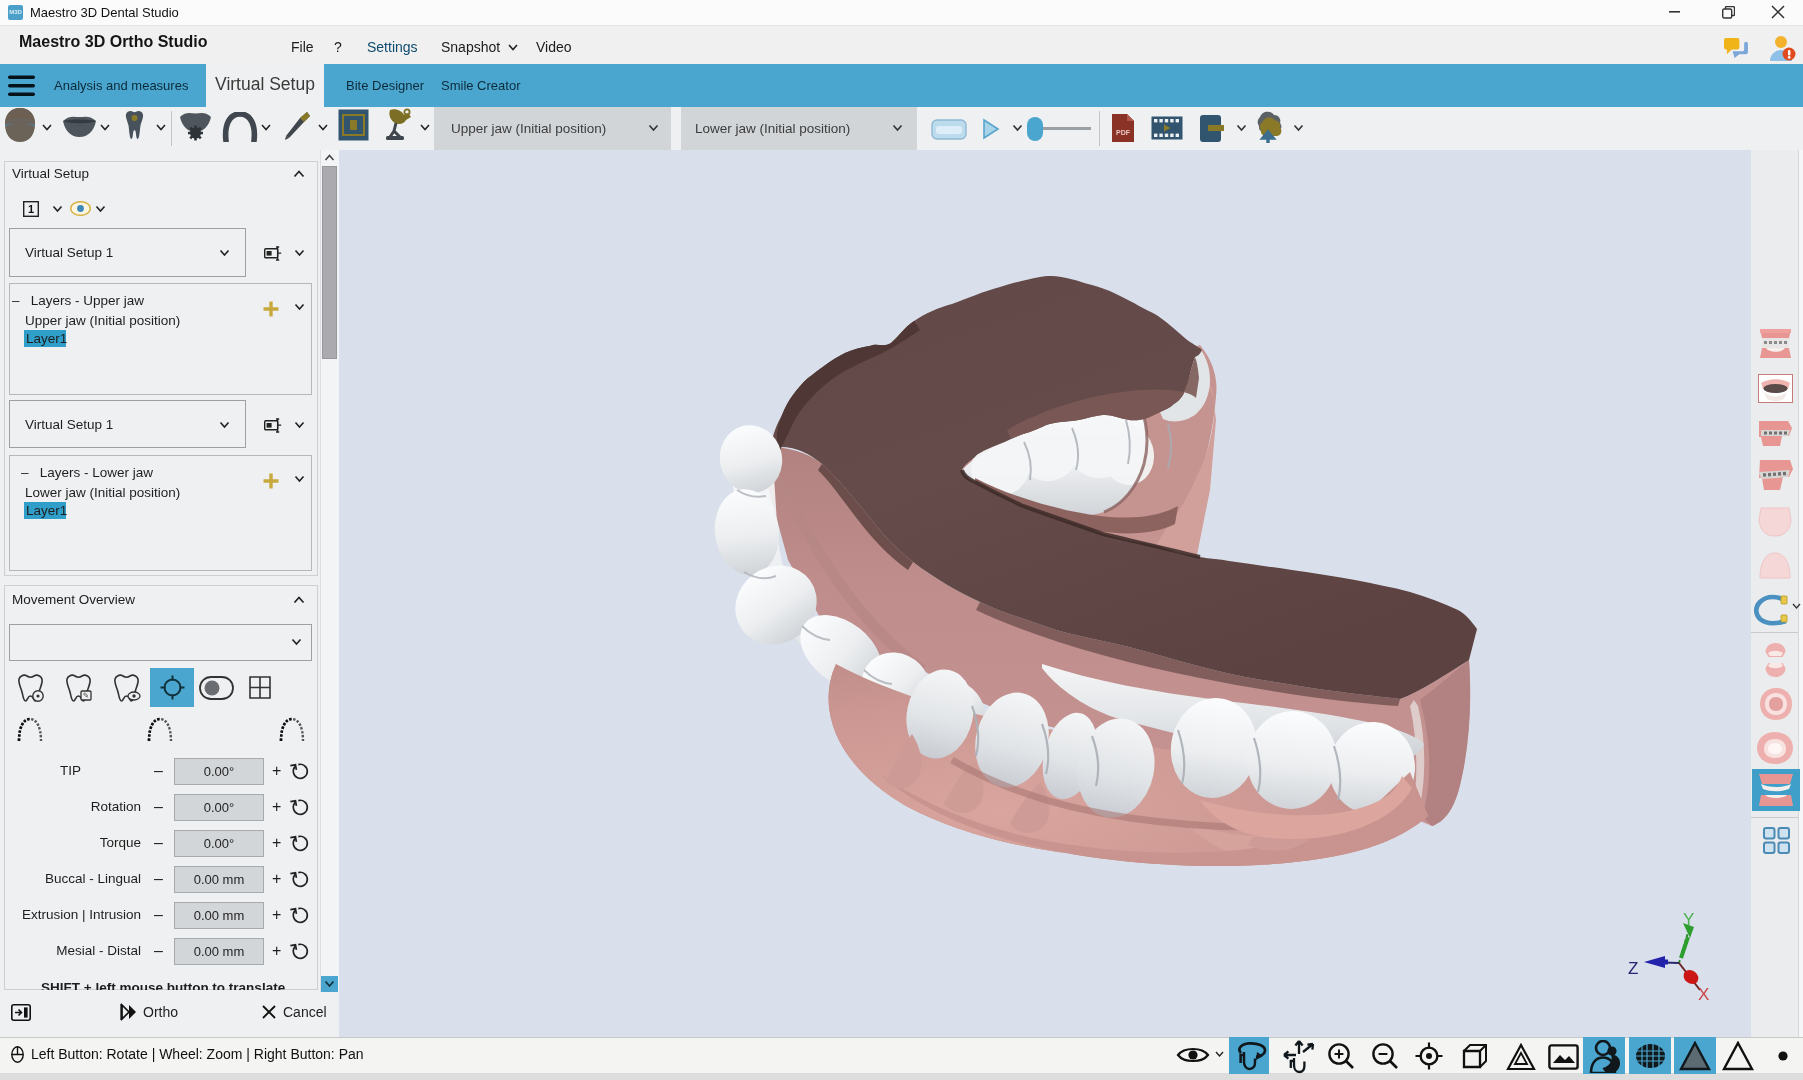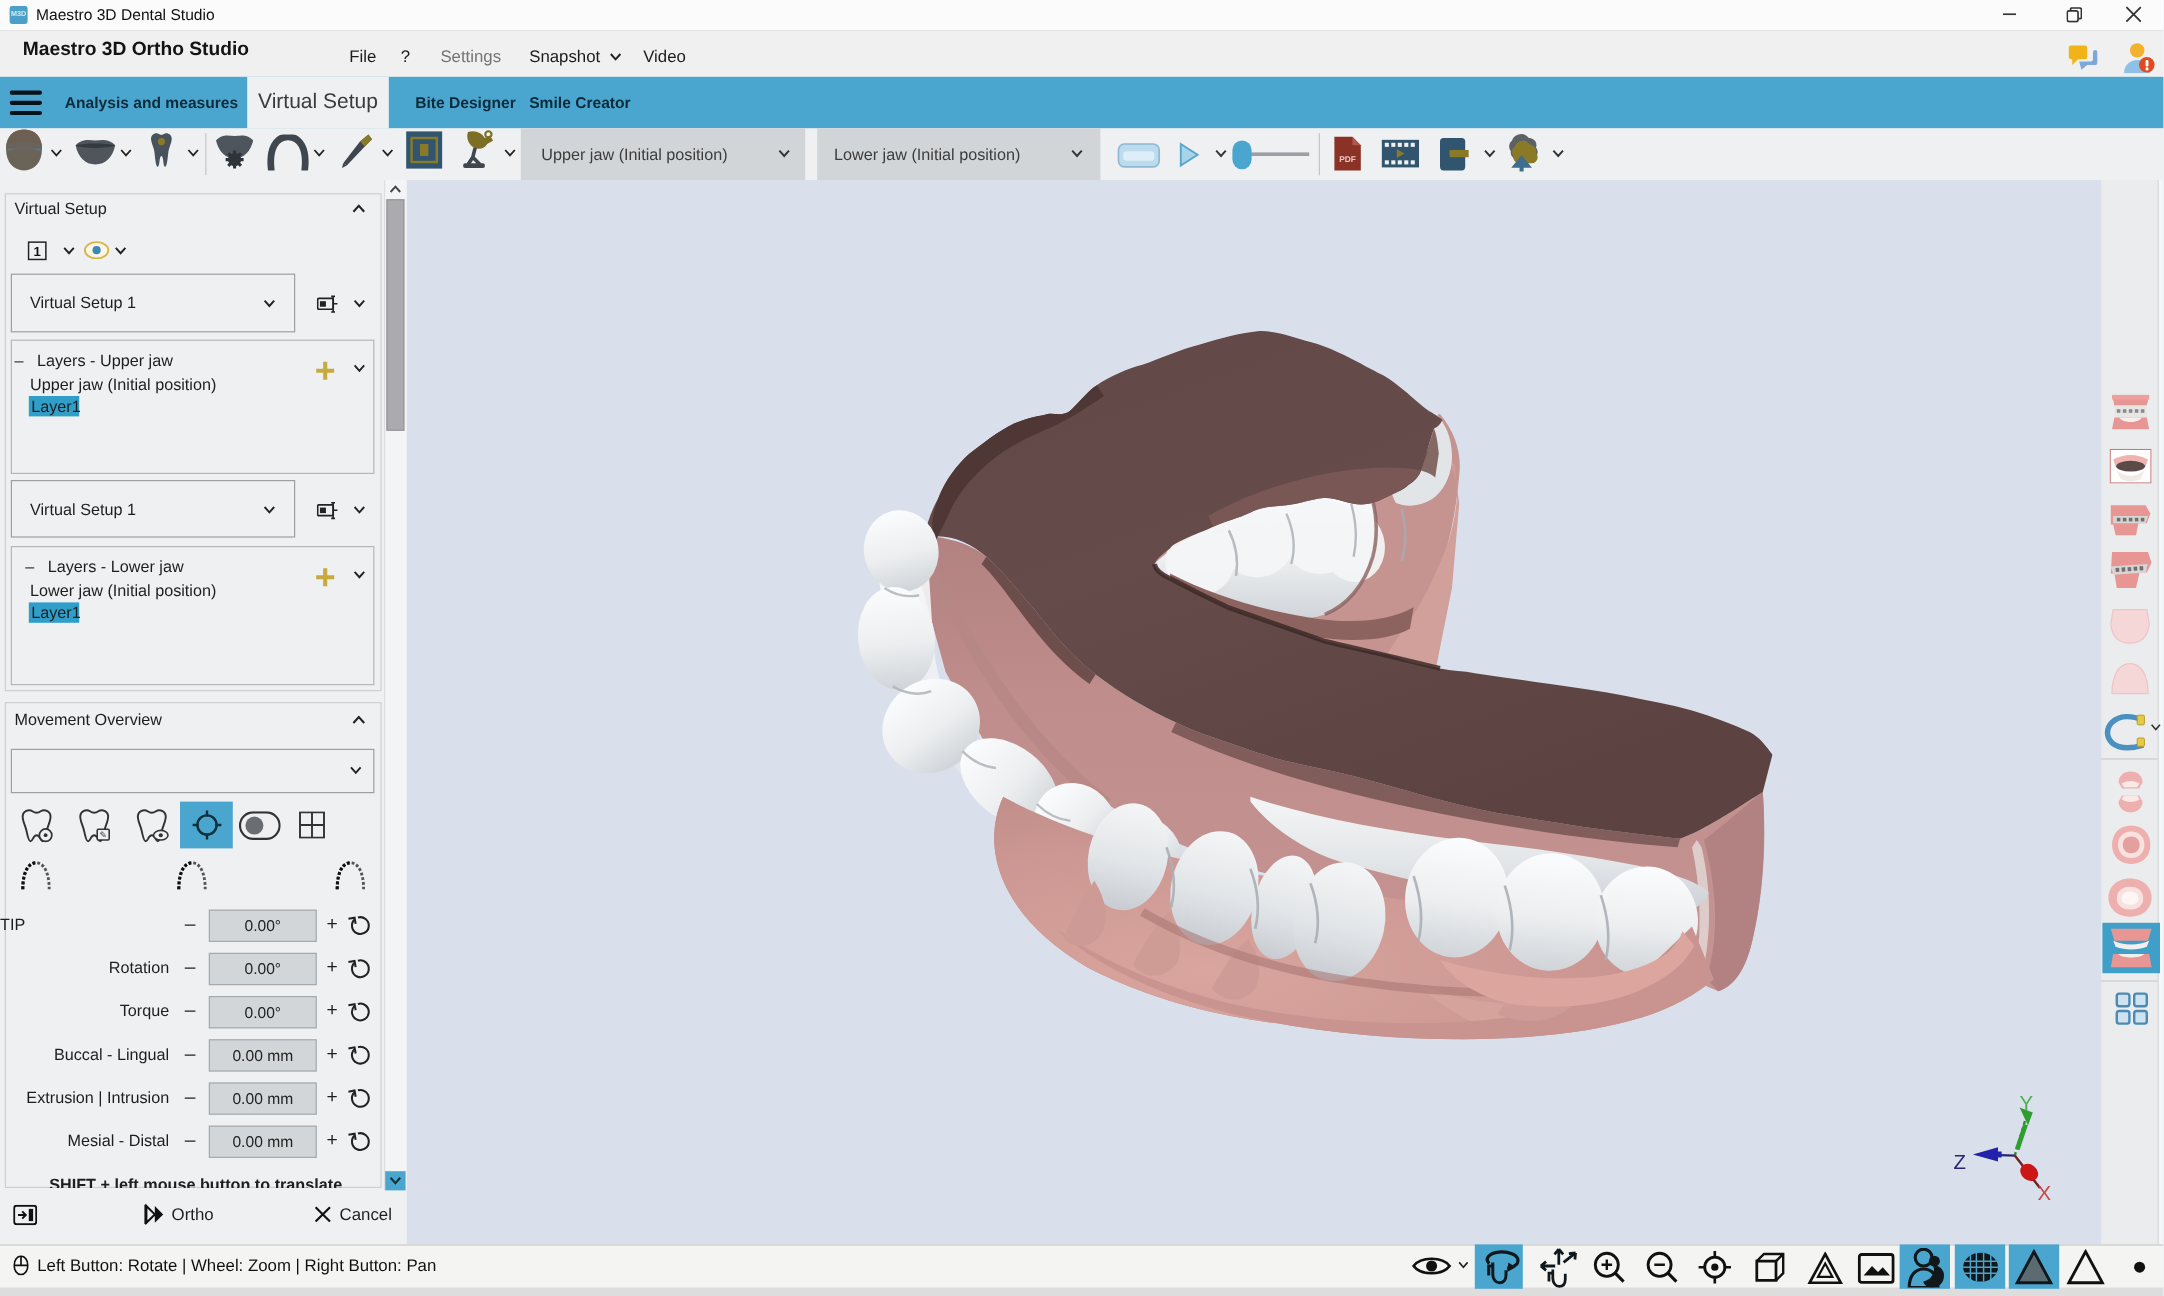--- a/index.html
+++ b/index.html
@@ -12,21 +12,21 @@
 #titleicon { left:8px; top:5px; width:15px; height:15px; background:#4aa0c8; border-radius:2px; color:#d5eaf4; font-size:6px; font-weight:bold; text-align:center; line-height:15px;}
 #titletext { left:30px; top:5px; font-size:13px; color:#111; }
 
 
 #menubar { left:0; top:27px; width:1803px; height:37px; background:#f0f0f0; }
 #apptitle { left:19px; top:6px; font-size:16px; font-weight:bold; color:#141414; }
 .menuitem { top:12px; font-size:14px; color:#1b1b1b; }
 
 
 #tabbar { left:0; top:64px; width:1803px; height:43px; background:#4ba6cf; }
-.tab { top:0; height:43px; line-height:43px; font-size:13px; font-weight:bold; color:#0c2b3a; }
+.tab { top:0; height:43px; line-height:43px; font-size:13px; font-weight:normal; color:#0c2b3a; }
 #activetab { left:206px; top:0; width:118px; height:43px; background:#eef0f1; }
 #activetab span { display:block; text-align:center; line-height:41px; font-size:17.5px; color:#3a3a3a; }
 
 
 #toolbar { left:0; top:107px; width:1803px; height:44px; background:#eef0f1; border-bottom:1px solid #d6d8d9; }
 .tsep { top:111px; width:1px; height:35px; background:#c4c6c8; }
 .combo { top:107px; height:43px; background:#d2d5d8; color:#3c3c3c; font-size:13.5px; line-height:43px; }
 
 
 #leftpanel { left:0; top:150px; width:320px; height:887px; background:#eef0f1; }
@@ -66,21 +66,21 @@
       <path d="M3.5 3 V1.5 a1 1 0 0 1 1-1 h6.5 a1.5 1.5 0 0 1 1.5 1.5 v6.5 a1 1 0 0 1 -1 1 H10" fill="none" stroke="#333" stroke-width="1.4"></path>
     </svg>
 <svg class="abs" style="left:1771px; top:5px;" width="14" height="14" viewBox="0 0 14 14">
       <path d="M1 1 L13 13 M13 1 L1 13" stroke="#333" stroke-width="1.5"></path>
     </svg>
 
 <div id="menubar" class="abs">
   <div id="apptitle" class="abs">Maestro 3D Ortho Studio</div>
   <div class="menuitem abs" style="left:291px;">File</div>
   <div class="menuitem abs" style="left:334px;">?</div>
-  <div class="menuitem abs" style="left:367px; color:#737373;text-align:center;">Settings</div>
+  <div class="menuitem abs" style="left:367px; color:#0c4a6e;text-align:center;">Settings</div>
   <div class="menuitem abs" style="left:441px;">Snapshot</div>
   <svg class="abs" style="left:508px; top:17px;" width="10" height="7" viewBox="0 0 10 7">
         <path d="M1 1 L5 5.5 L9 1" fill="none" stroke="#222" stroke-width="1.6"></path>
       </svg>
   <div class="menuitem abs" style="left:536px;">Video</div>
   <svg class="abs" style="left:1723px; top:9px;" width="25" height="23" viewBox="0 0 26 24">
     <path d="M10 16 h10 a2 2 0 0 0 2-2 V8 a2 2 0 0 1 4 0 v9 a2 2 0 0 1 -2 2 h-7 l-5 4 z" fill="#7da7d9"></path>
     <rect x="1" y="2" width="16" height="12" rx="2" fill="#f0b419"></rect>
     <path d="M4 13 v6 l6-6 z" fill="#f0b419"></path>
   </svg>
@@ -352,21 +352,21 @@
   <svg class="abs" style="left:146px; top:716px;" width="28" height="28" viewBox="0 0 28 28">
         <path d="M3 25 C3 10 8 3 14 3 C20 3 25 10 25 25" fill="none" stroke="#555" stroke-width="2.4" stroke-dasharray="2.4 1.6"></path>
         <path d="M3 25 C3 10 8 3 14 3" fill="none" stroke="#111" stroke-width="2.6" stroke-dasharray="2.4 1.6"></path>
       </svg>
   <svg class="abs" style="left:278px; top:716px;" width="28" height="28" viewBox="0 0 28 28">
         <path d="M3 25 C3 10 8 3 14 3 C20 3 25 10 25 25" fill="none" stroke="#555" stroke-width="2.4" stroke-dasharray="2.4 1.6"></path>
         <path d="M3 25 C3 10 8 3 14 3" fill="none" stroke="#111" stroke-width="2.6" stroke-dasharray="2.4 1.6"></path>
       </svg>
 
   <div id="mrows">
-  <div class="ptext abs" style="left:0px; top:763px; width:141px; text-align:left;">TIP</div>
+  <div class="ptext abs" style="left:0px; top:763px; width:141px; text-align:center;">TIP</div>
   <div class="ptext abs" style="left:154px; top:762px; font-size:16px;">–</div>
   <div class="abs valbox" style="left:174px; top:758px; width:90px; height:27px; line-height:25px;">0.00°</div>
   <div class="ptext abs" style="left:272px; top:762px; font-size:16px;">+</div>
   <svg class="abs" style="left:290px; top:762px;" width="19" height="19" viewBox="0 0 19 19">
           <g transform="rotate(-100 9.5 9.5)">
             <path d="M15.2 6.2 A7 7 0 1 0 16.5 9.5" fill="none" stroke="#222" stroke-width="1.7"></path>
             <path d="M16.8 1.5 v5.2 h-5.2" fill="none" stroke="#222" stroke-width="1.7"></path>
           </g>
         </svg>
   <div class="ptext abs" style="left:0px; top:799px; width:141px; text-align:right;">Rotation</div>

